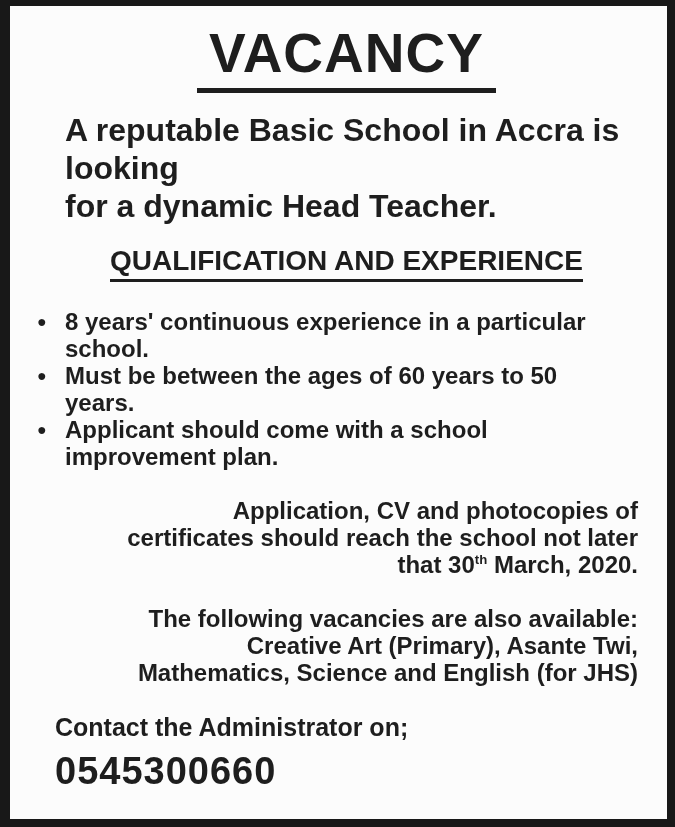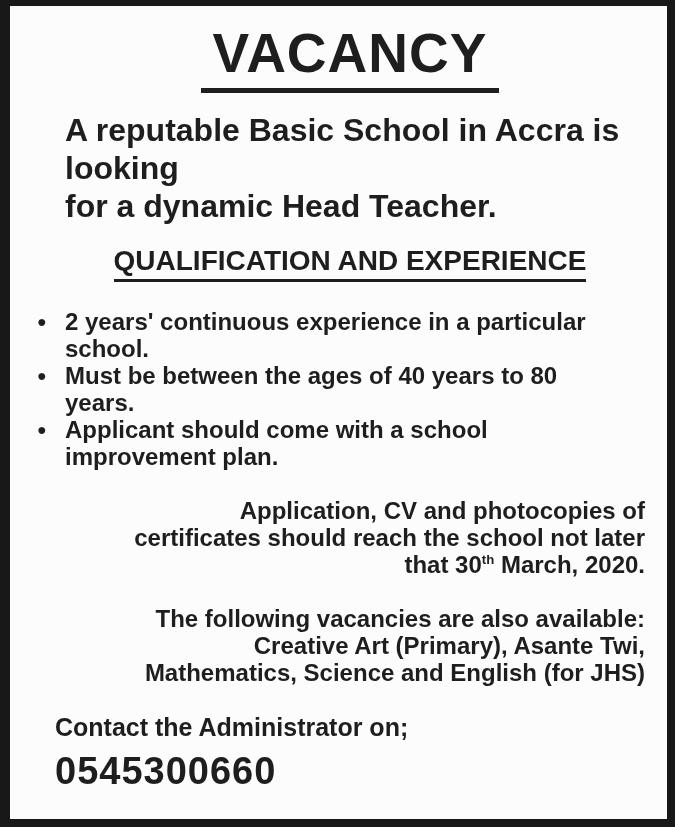--- a/index.html
+++ b/index.html
@@ -8,21 +8,21 @@
     background: #ffffff;
   }
   .ad-card {
     box-sizing: border-box;
     width: 675px;
     height: 827px;
     background: #fcfcfc;
     border-style: solid;
     border-color: #181818;
     border-width: 6px 8px 8px 10px;
-    padding: 14px 22px 0 45px;
+    padding: 14px 29px 0 45px;
     overflow: hidden;
     font-family: "Liberation Sans", sans-serif;
     font-weight: 700;
     color: #1e1e1e;
   }
   .title-wrap {
     text-align: center;
     margin: 6px 0 0 0;
   }
   .title {
@@ -106,23 +106,23 @@
   </div>
 
   <p class="intro">A reputable Basic School in Accra is looking
 for a dynamic Head Teacher.</p>
 
   <div class="heading-wrap">
     <h2 class="section-heading">QUALIFICATION AND EXPERIENCE</h2>
   </div>
 
   <ul class="quals">
-    <li>2 years' continuous experience in a particular
+    <li>8 years' continuous experience in a particular
 school.</li>
-    <li>Must be between the ages of 40 years to 80
+    <li>Must be between the ages of 60 years to 50
 years.</li>
     <li>Applicant should come with a school
 improvement plan.</li>
   </ul>
 
   <p class="para"><span>Application, CV and photocopies of
 certificates should reach the school not later
 that 30</span><sup>th</sup><span> March, 2020.</span></p>
 
   <p class="para">The following vacancies are also available:

